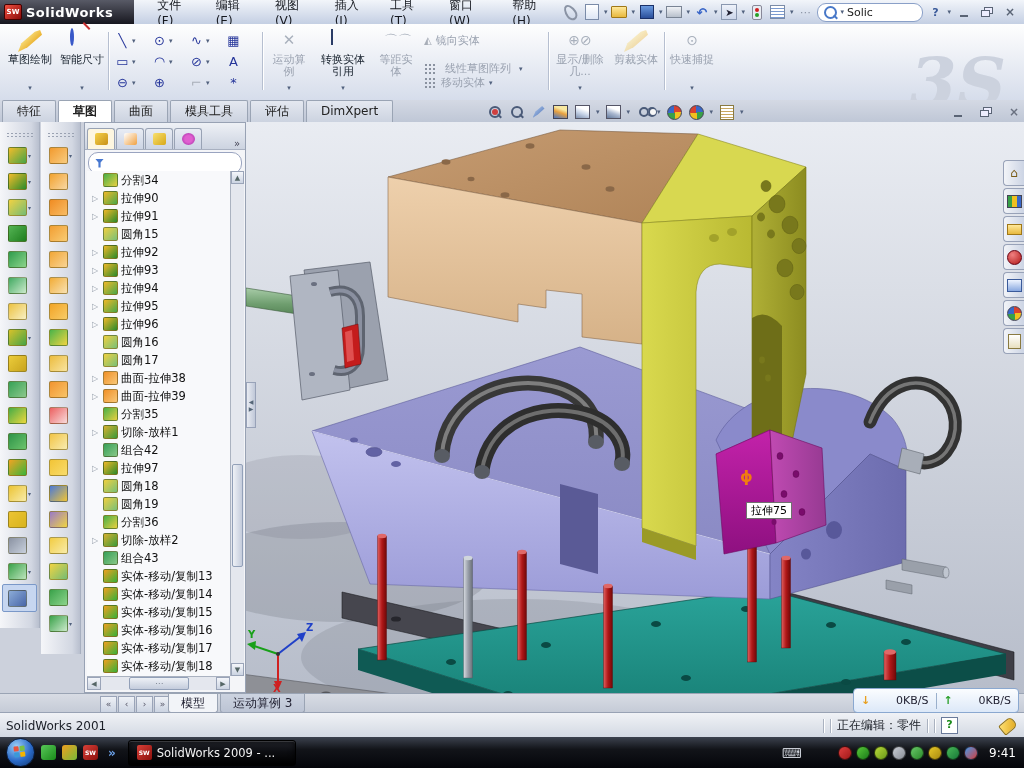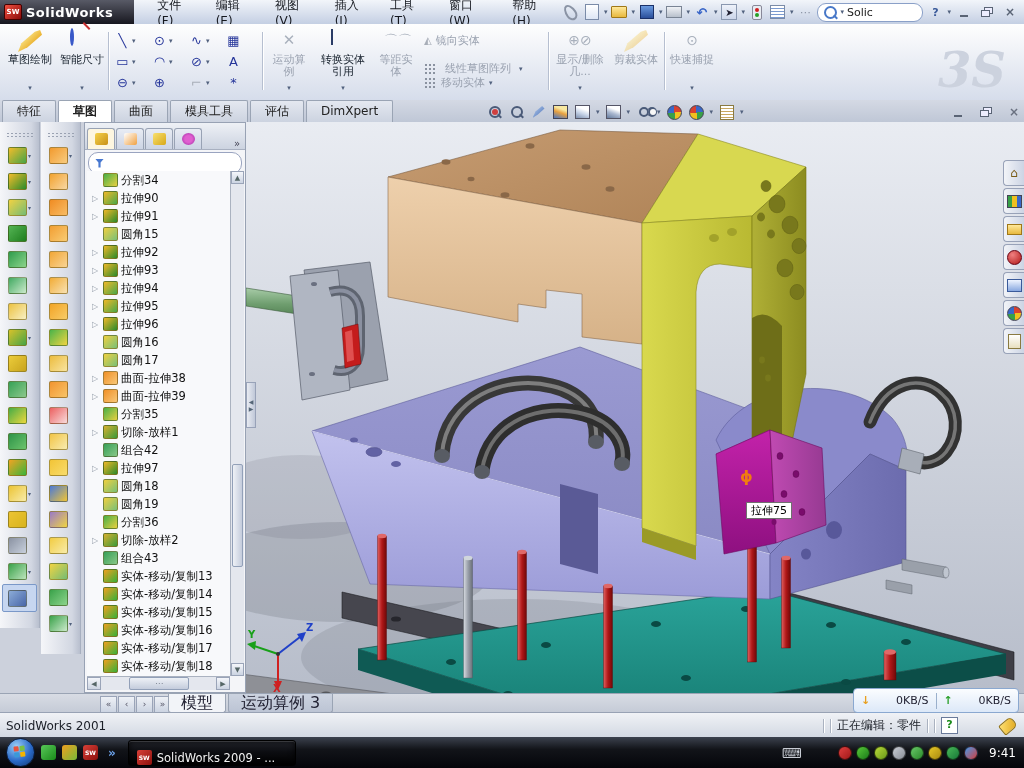--- a/index.html
+++ b/index.html
@@ -53,21 +53,21 @@
   .i-offset{color:#a8b0bc;font-size:14px;text-align:center;line-height:20px;}
   .sk-grid{position:absolute;left:112px;top:6px;display:grid;grid-template-columns:repeat(4,37px);grid-auto-rows:21px;}
   .skcell{display:flex;align-items:center;gap:2px;padding-left:3px;}
   .skg{color:#25359a;font-size:13px;width:15px;text-align:center;}
   .sk-gray .skg{color:#a8aeb8;}
   .minirow{position:absolute;display:flex;align-items:center;gap:4px;height:17px;}
   .minirow .lbl{font-size:11px;color:#9aa2b0;white-space:nowrap;}
   .mini-ico{width:13px;height:11px;background:radial-gradient(#8a92a0 1px,transparent 1.4px);background-size:4px 4px;}
   .mini-tri{color:#a8aeb8;font-size:10px;}
   .vsep{position:absolute;top:8px;height:58px;width:1px;background:#b6bfd0;box-shadow:1px 0 0 #fff;}
-  .watermark{position:absolute;right:18px;top:18px;font-size:48px;font-style:italic;font-weight:bold;color:#ccd2de;font-family:"DejaVu Serif","Liberation Serif",serif;}
+  .watermark{position:absolute;right:18px;top:18px;font-size:68px;font-style:italic;font-weight:bold;color:#ccd2de;font-family:"DejaVu Serif","Liberation Serif",serif;}
   
   .tabsrow{position:absolute;left:0;top:100px;width:1024px;height:22px;background:linear-gradient(#d4d9e4,#bfc7d6);}
   .rtab{display:inline-block;height:21px;line-height:21px;padding:0 14px;border:1px solid #9aa4b4;border-bottom:none;background:linear-gradient(#e4e8f0,#ccd3e0);margin-left:2px;font-size:12px;color:#222;border-radius:2px 2px 0 0;}
   .rtab.tab-active{background:#fff;font-weight:bold;}
   
   .hud{position:absolute;left:486px;top:102px;height:20px;display:flex;align-items:center;gap:5px;z-index:5;}
   .hudi{width:17px;height:16px;display:inline-flex;align-items:center;justify-content:center;position:relative;}
   .hmag{width:8px;height:8px;border:2px solid #4a5a78;border-radius:50%;position:relative;}
   .hmag::after{content:"";position:absolute;width:5px;height:2px;background:#4a5a78;transform:rotate(45deg);left:6px;top:7px;}
   .hmag.red::before{content:"";position:absolute;inset:1px;background:#d04040;border-radius:50%;}
@@ -124,21 +124,21 @@
   .tp-folder{width:13px;height:9px;background:linear-gradient(#ffe89a,#e8b93e);border:1px solid #a07818;}
   .tp-lib{width:13px;height:11px;background:linear-gradient(90deg,#38a048 33%,#f0c020 33% 66%,#3868c8 66%);border:1px solid #445;}
   .tp-ball{width:13px;height:13px;border-radius:50%;background:radial-gradient(circle at 35% 30%,#f08080,#b01818);border:1px solid #601;}
   .tp-win{width:13px;height:11px;background:linear-gradient(#eef4ff,#88a8e0);border:1px solid #3a5a9a;}
   .tp-doc{width:11px;height:13px;background:linear-gradient(#fff,#e8e0c0);border:1px solid #8a7a40;}
   
   .modelbar{position:absolute;left:0;top:693px;width:1024px;height:19px;background:linear-gradient(#d8dce4,#c4cad6);border-top:1px solid #9aa4b4;}
   .mnav{position:absolute;left:100px;top:2px;display:flex;gap:1px;}
   .mnb{width:15px;height:15px;background:linear-gradient(#eef1f6,#ccd4e2);border:1px solid #9aa4b8;font-size:9px;color:#556;text-align:center;line-height:14px;}
   .mtabs{position:absolute;left:168px;top:0;display:flex;}
-  .mtab{height:18px;line-height:18px;padding:0 12px;border:1px solid #9aa4b4;border-top:none;background:linear-gradient(#ccd3e0,#bcc4d4);font-size:16px;color:#223;border-radius:0 0 3px 3px;margin-right:2px;}
+  .mtab{height:18px;line-height:18px;padding:0 12px;border:1px solid #9aa4b4;border-top:none;background:linear-gradient(#ccd3e0,#bcc4d4);font-size:12px;color:#223;border-radius:0 0 3px 3px;margin-right:2px;}
   .mtab.tab-active{background:#f2f4f8;}
   
   .statusbar{position:absolute;left:0;top:712px;width:1024px;height:25px;background:linear-gradient(#f0f2f6,#d2d8e2);border-top:1px solid #98a2b4;display:flex;align-items:center;}
   .sb-left{padding-left:6px;font-size:12px;color:#1a1e26;}
   .sb-right{margin-left:auto;display:flex;align-items:center;gap:6px;padding-right:8px;}
   .etch{width:1px;height:14px;background:#aab2c0;box-shadow:1px 0 0 #fff;}
   .sb-help{width:15px;height:15px;border:1px solid #6a7a9a;background:#fff;color:#1a8a1a;font-weight:bold;font-size:11px;text-align:center;line-height:14px;}
   .sb-tag{width:14px;height:10px;background:linear-gradient(135deg,#ffe070,#e0a820);border:1px solid #907010;border-radius:2px 5px 5px 2px;transform:rotate(-40deg);}
   
   .net{position:absolute;right:5px;top:688px;width:164px;height:23px;background:linear-gradient(#fbfdff,#dce8f8);border:1px solid #8aa8d0;border-radius:4px;display:flex;align-items:center;z-index:20;font-size:11px;color:#223;}
@@ -150,21 +150,21 @@
   .taskbar{position:absolute;left:0;top:737px;width:1024px;height:31px;background:linear-gradient(#3c424e,#121419 40%,#04050a);display:flex;align-items:center;}
   .orb{width:27px;height:27px;border-radius:50%;margin:0 6px;background:radial-gradient(circle at 35% 28%,#9cd0f8,#2a6ac8 55%,#103468);border:1px solid #0a1c3c;position:relative;}
   .flag{position:absolute;left:7px;top:7px;width:12px;height:12px;display:grid;grid-template-columns:5px 5px;grid-auto-rows:5px;gap:1px;transform:rotate(-6deg);}
   .flag i{border-radius:1px;}
   .ql{display:flex;align-items:center;gap:6px;margin-right:10px;}
   .qli{width:15px;height:15px;border-radius:3px;}
   .qlsw{display:flex;align-items:center;justify-content:center;color:#fff;font-size:6px;font-weight:bold;}
   .chev{color:#6aa0e8;font-size:12px;font-weight:bold;}
   .tbtn{height:24px;min-width:150px;max-width:185px;margin-right:6px;border:1px solid #000;border-radius:3px;display:flex;align-items:center;gap:5px;padding:0 8px;color:#f2f2f2;font-size:11.5px;white-space:nowrap;overflow:hidden;
     background:linear-gradient(#4a4e58,#1a1c22 45%,#0a0b0f);box-shadow:inset 0 1px 0 rgba(255,255,255,.25);}
-  .tbtn.tb-active{background:linear-gradient(#23252c,#0c0d11 45%,#000);box-shadow:inset 0 1px 0 rgba(255,255,255,.15),inset 0 0 6px rgba(0,0,0,.8);align-items:flex-end;}
+  .tbtn.tb-active{background:linear-gradient(#23252c,#0c0d11 45%,#000);box-shadow:inset 0 1px 0 rgba(255,255,255,.15),inset 0 0 6px rgba(0,0,0,.8);}
   .tbico{width:15px;height:15px;border-radius:2px;flex:none;display:flex;align-items:center;justify-content:center;color:#fff;font-size:6px;font-weight:bold;}
   .tray{margin-left:auto;display:flex;align-items:center;gap:5px;padding-right:8px;}
   .kbd{color:#c8ccd4;font-size:14px;}
   .trayico{width:12px;height:12px;border-radius:50%;border:1px solid rgba(0,0,0,.6);}
   .clock{color:#fff;font-size:12px;margin-left:6px;}
 </style>
 </head>
 <body>
 
 <div id="app">

